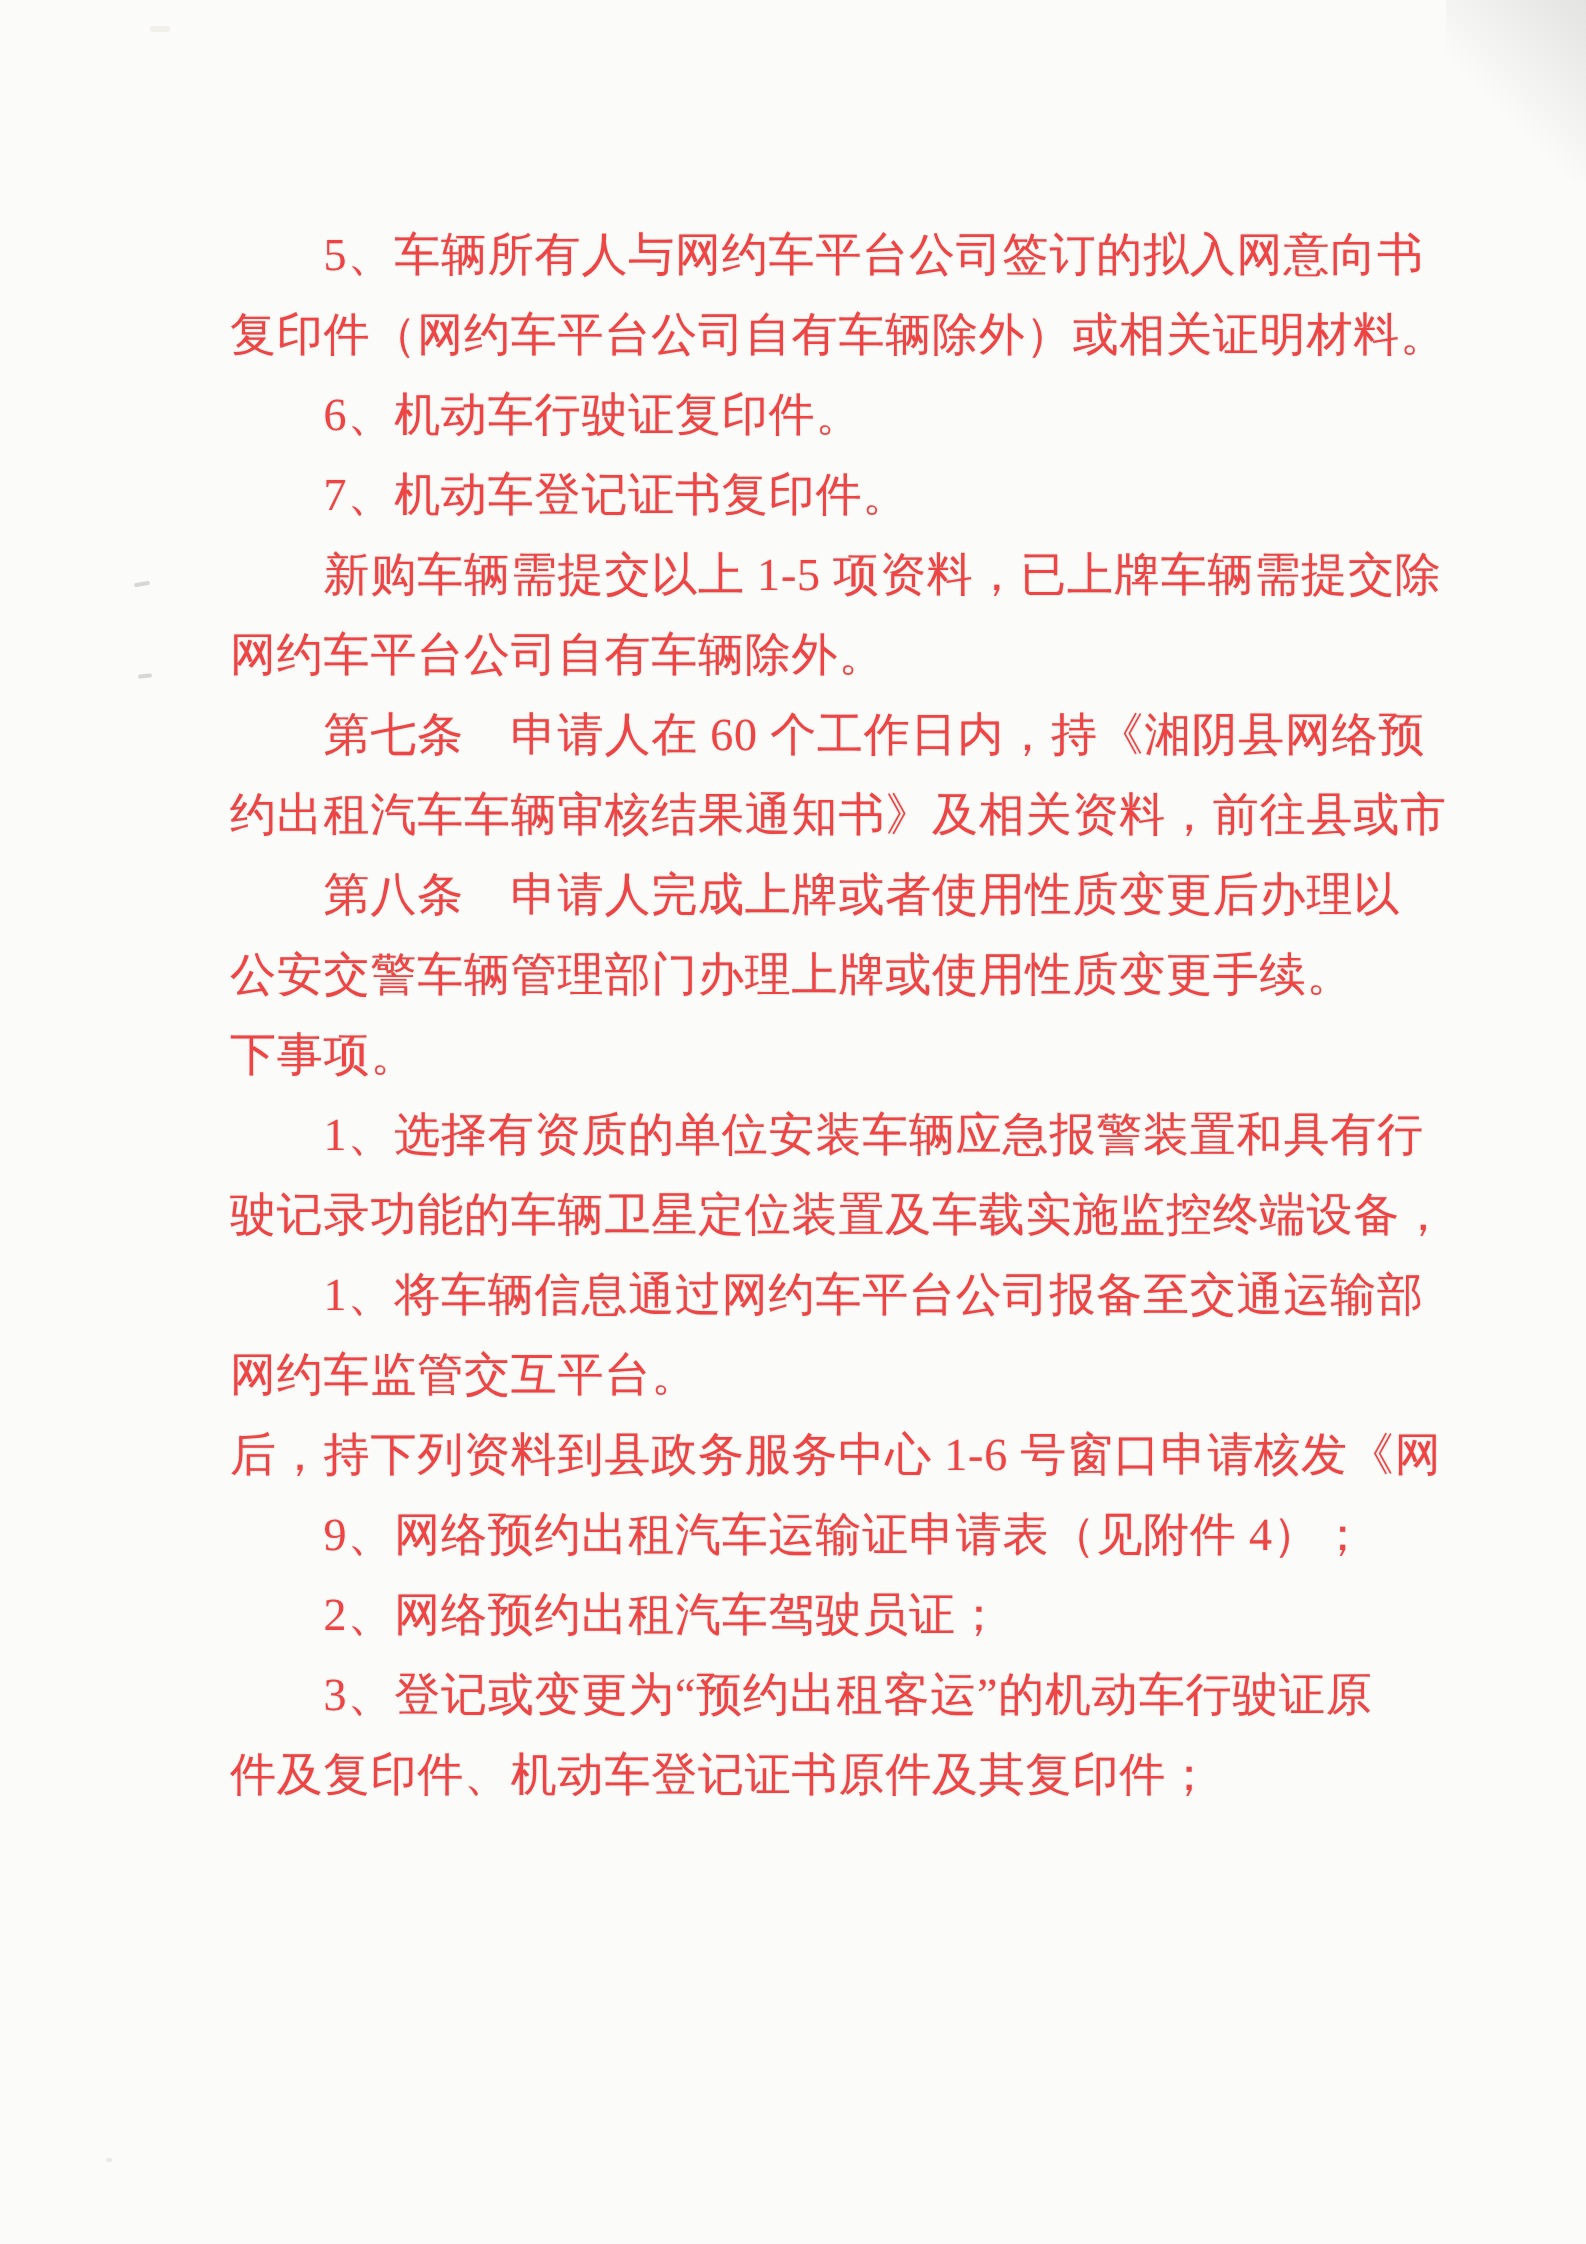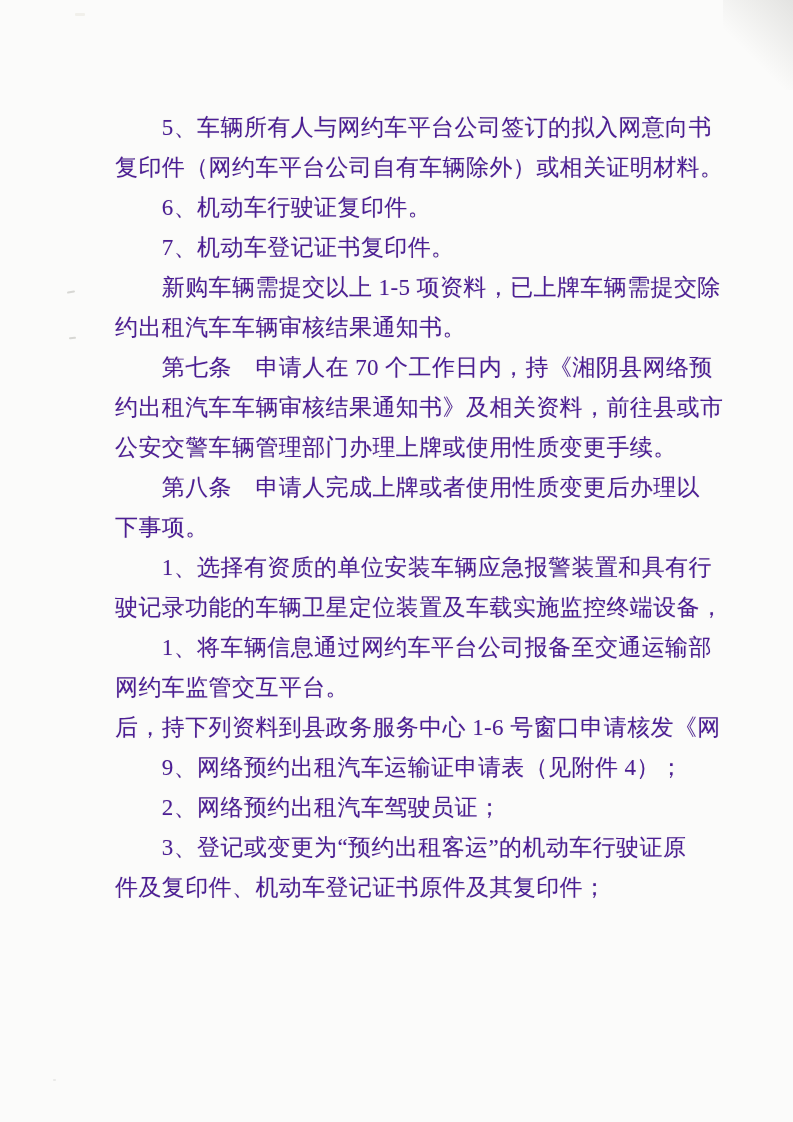--- a/index.html
+++ b/index.html
@@ -35,21 +35,21 @@
   .mark-1 { left: 67px;  top: 291px; width: 8px; height: 2px; transform: rotate(-10deg); }
   .mark-2 { left: 69px;  top: 337px; width: 7px; height: 2px; transform: rotate(-6deg); }
   .mark-3 { left: 75px;  top: 13px;  width: 10px; height: 3px; opacity: 0.18; background: #c9c0a8; }
   .mark-4 { left: 53px;  top: 1079px; width: 3px; height: 2px; opacity: 0.25; }
 
   .text-block {
     position: absolute;
     left: 115px;
     top: 108px;
     width: 660px;
-    color: #4c1d95;
+    color: #ef4444;
     font-size: 23px;
     letter-spacing: 0.4px;
     text-shadow: 0 0 1px rgba(90,90,90,0.30);
   }
   .line {
     height: 40px;
     line-height: 40px;
     white-space: pre;
   }
 </style>
@@ -62,25 +62,25 @@
   <div class="scan-mark mark-2"></div>
   <div class="scan-mark mark-3"></div>
   <div class="scan-mark mark-4"></div>
 
   <div class="text-block">
     <div class="line">　　5、车辆所有人与网约车平台公司签订的拟入网意向书</div>
     <div class="line">复印件（网约车平台公司自有车辆除外）或相关证明材料。</div>
     <div class="line">　　6、机动车行驶证复印件。</div>
     <div class="line">　　7、机动车登记证书复印件。</div>
     <div class="line">　　新购车辆需提交以上 1-5 项资料，已上牌车辆需提交除</div>
-    <div class="line">约出租汽车车辆审核结果通知书。</div>
-    <div class="line">　　第七条　申请人在 70 个工作日内，持《湘阴县网络预</div>
+    <div class="line">网约车平台公司自有车辆除外。</div>
+    <div class="line">　　第七条　申请人在 60 个工作日内，持《湘阴县网络预</div>
     <div class="line">约出租汽车车辆审核结果通知书》及相关资料，前往县或市</div>
+    <div class="line">　　第八条　申请人完成上牌或者使用性质变更后办理以</div>
     <div class="line">公安交警车辆管理部门办理上牌或使用性质变更手续。</div>
-    <div class="line">　　第八条　申请人完成上牌或者使用性质变更后办理以</div>
     <div class="line">下事项。</div>
     <div class="line">　　1、选择有资质的单位安装车辆应急报警装置和具有行</div>
     <div class="line">驶记录功能的车辆卫星定位装置及车载实施监控终端设备，</div>
     <div class="line">　　1、将车辆信息通过网约车平台公司报备至交通运输部</div>
     <div class="line">网约车监管交互平台。</div>
     <div class="line">后，持下列资料到县政务服务中心 1-6 号窗口申请核发《网</div>
     <div class="line">　　9、网络预约出租汽车运输证申请表（见附件 4）；</div>
     <div class="line">　　2、网络预约出租汽车驾驶员证；</div>
     <div class="line">　　3、登记或变更为“预约出租客运”的机动车行驶证原</div>
     <div class="line">件及复印件、机动车登记证书原件及其复印件；</div>

